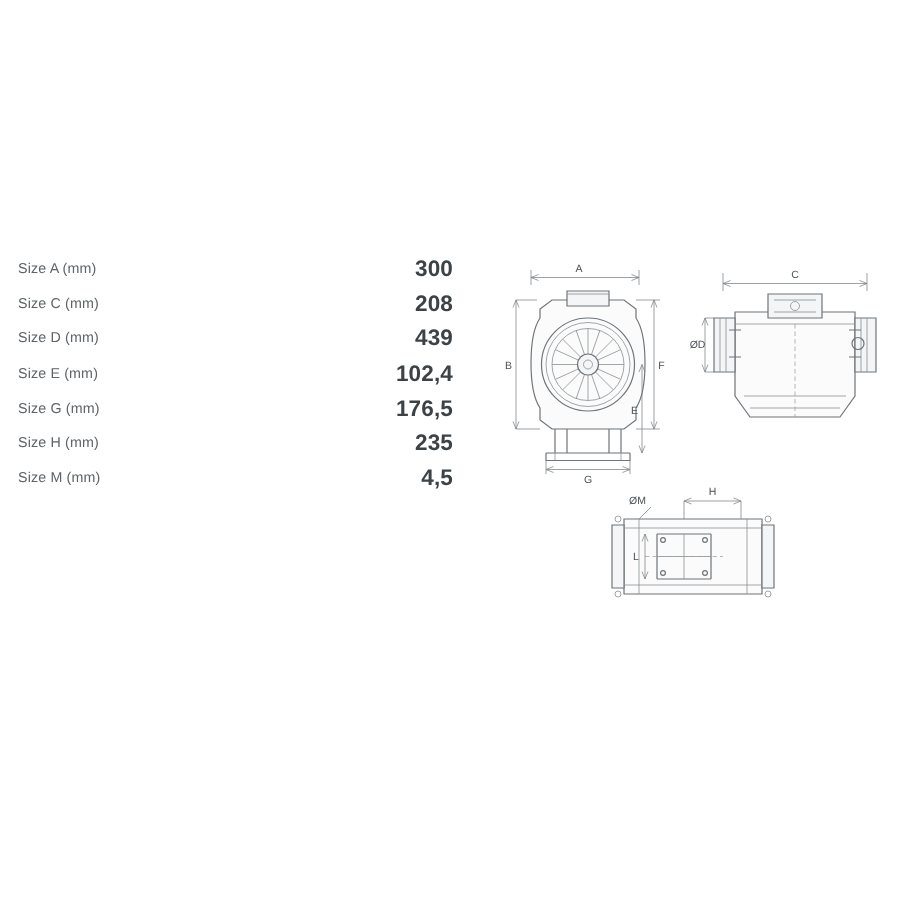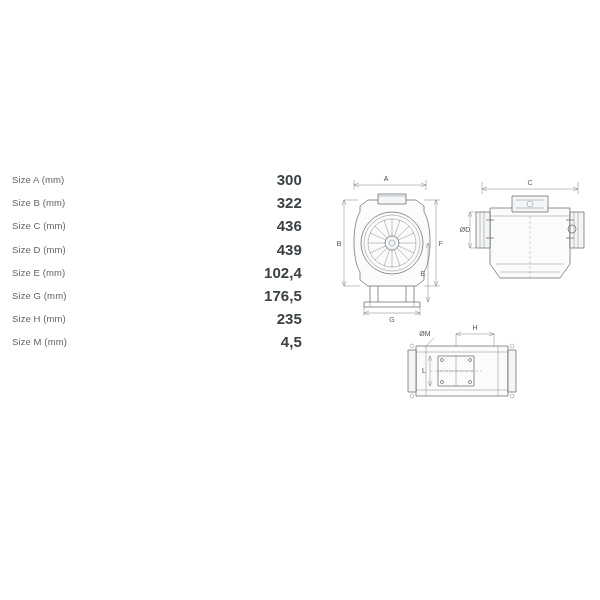--- a/index.html
+++ b/index.html
@@ -80,26 +80,22 @@
 
 <div class="page">
 
   <table class="spec-table">
     <tbody>
       <tr>
         <td class="label">Size A (mm)</td>
         <td class="value">300</td>
       </tr>
       <tr>
-        <td class="label">Size B (mm)</td>
-        <td class="value">322</td>
-      </tr>
-      <tr>
         <td class="label">Size C (mm)</td>
-        <td class="value">436</td>
+        <td class="value">208</td>
       </tr>
       <tr>
         <td class="label">Size D (mm)</td>
         <td class="value">439</td>
       </tr>
       <tr>
         <td class="label">Size E (mm)</td>
         <td class="value">102,4</td>
       </tr>
       <tr>

